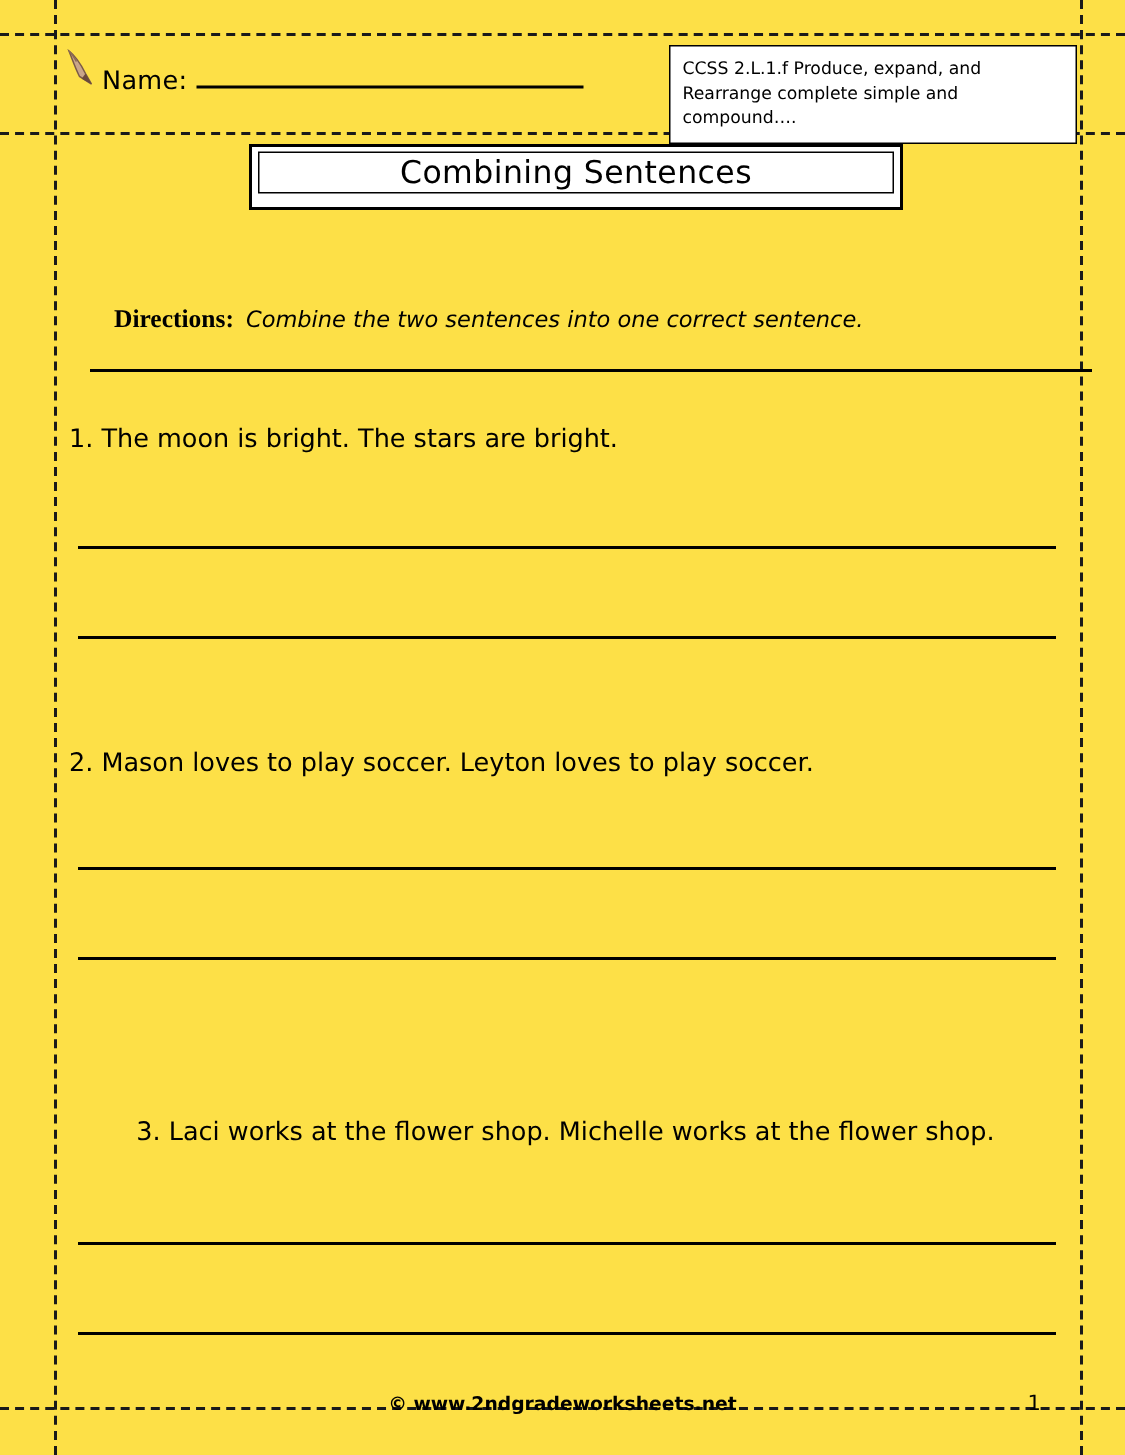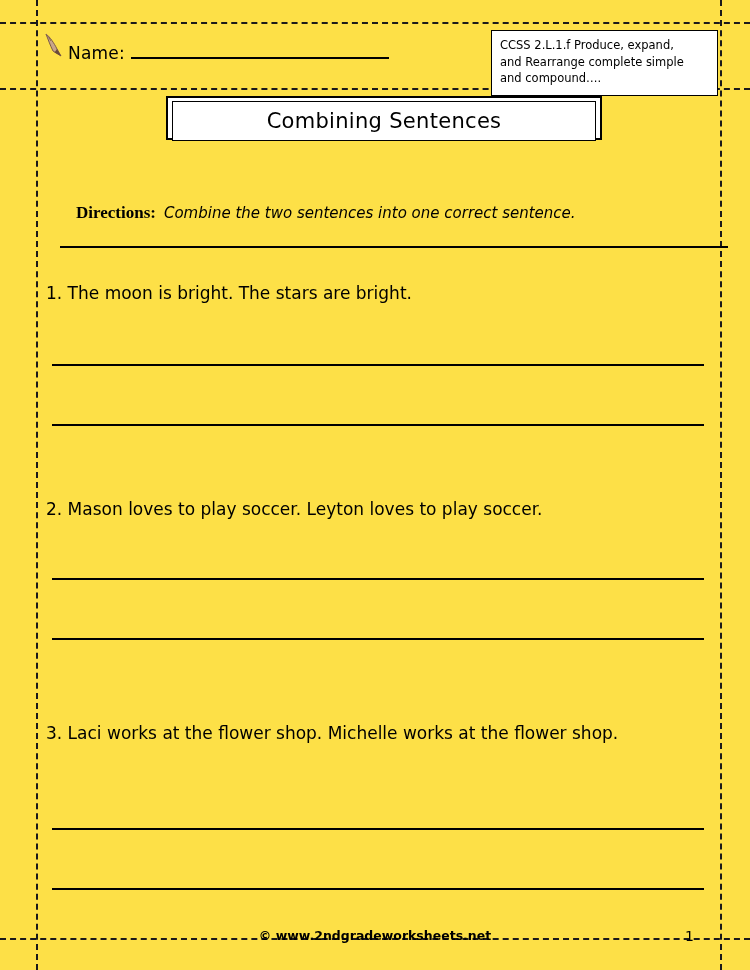--- a/index.html
+++ b/index.html
@@ -67,21 +67,21 @@
     width: 258px;
     border-bottom: 2px solid #000;
     height: 15px;
   }
 
   
   .ccss-box {
     position: absolute;
     right: 32px;
     top: 30px;
-    width: 227px;
+    width: 272px;
     border: 1px solid #000;
     padding: 6px 24px 8px 8px;
     box-sizing: border-box;
     background: #fff;
   }
   .ccss-text {
     font-family: "DejaVu Sans", sans-serif;
     font-size: 11.5px;
     line-height: 1.45;
     color: #000;
@@ -99,21 +99,21 @@
     display: flex;
     align-items: center;
     justify-content: center;
     background: #fff;
   }
   .title-box-inner {
     position: absolute;
     left: 172px;
     top: 101px;
     width: 424px;
-    height: 40px;
+    height: 28px;
     border: 1px solid #000;
     box-sizing: border-box;
     display: flex;
     align-items: center;
     justify-content: center;
     background: #fff;
   }
   .title-text {
     font-family: "DejaVu Sans", sans-serif;
     font-size: 21px;
@@ -154,21 +154,21 @@
   .question {
     position: absolute;
     left: 46px;
     width: 662px;
     font-size: 17px;
     line-height: 1.6;
     color: #000;
   }
   .q1 { top: 280px; }
   .q2 { top: 496px; }
-  .q3 { top: 720px; }
+  .q3 { top: 742px; text-align: center; }
 
   .answer-line {
     position: absolute;
     left: 52px;
     width: 652px;
     height: 0;
     border-top: 2px solid #000;
   }
   .a1a { top: 364px; }
   .a1b { top: 424px; }

